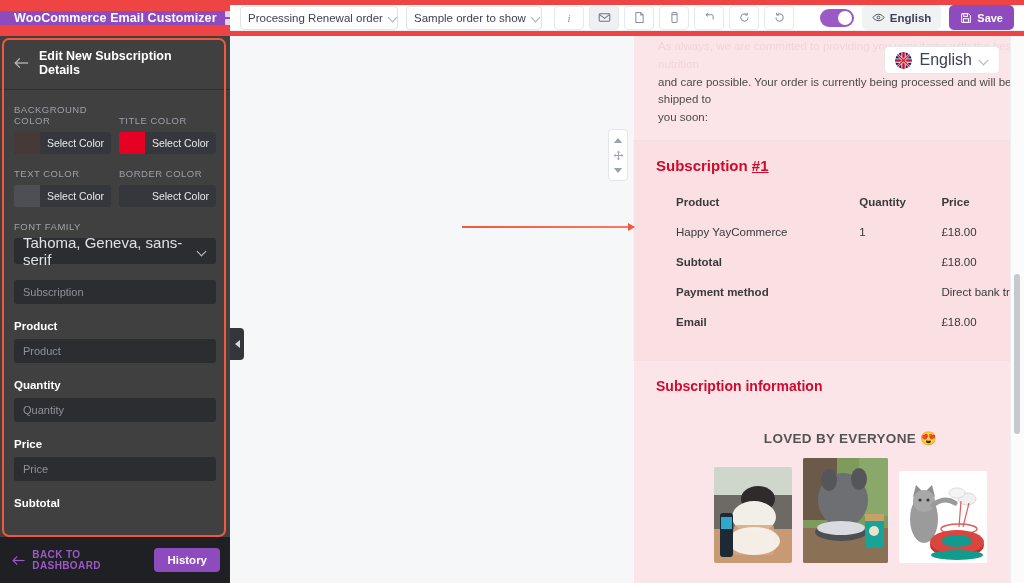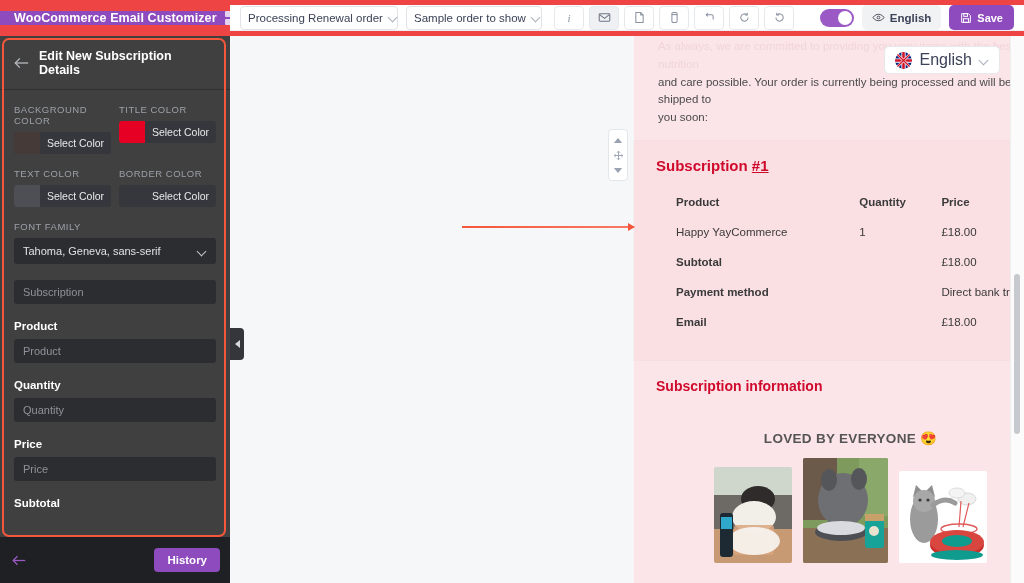--- a/index.html
+++ b/index.html
@@ -66,32 +66,32 @@
   .panel-outline {
     position: absolute; left: 2px; top: 2px; right: 4px; bottom: 46px;
     border: 2px solid #f4573c; border-radius: 7px; pointer-events: none; z-index: 6;
   }
   .panel-scroll { flex: 1; overflow: hidden; padding: 0 0 0 0; position: relative; }
   .panel-head { display: flex; align-items: center; gap: 10px; padding: 13px 14px 12px 14px; border-bottom: 1px solid #2e3034; }
   .back-arrow { color: #b9bcc2; display: block; }
   .panel-title { color: #fff; font-size: 12.5px; font-weight: bold; }
 
   .panel-inner { padding: 14px 14px 10px 14px; }
-  .row2 { display: flex; gap: 8px; margin-bottom: 14px; }
+  .row2 { display: flex; gap: 8px; margin-bottom: 14px; align-items: flex-end; }
   .col { flex: 1; min-width: 0; }
   .field-cap { color: #9ca0a8; font-size: 9.5px; letter-spacing: .5px; text-transform: uppercase; margin-bottom: 6px; }
   .color-ctl { height: 22px; border-radius: 3px; background: #35373c; display: flex; align-items: center; overflow: hidden; cursor: pointer; }
   .swatch { width: 26px; height: 22px; flex: 0 0 26px; }
   .color-ctl .txt { flex: 1; text-align: center; color: #e7e9ec; font-size: 10.5px; }
 
   .lbl-cap { color: #9ca0a8; font-size: 9.5px; letter-spacing: .5px; text-transform: uppercase; margin-bottom: 6px; }
   .lbl-strong { color: #fff; font-size: 11.5px; font-weight: bold; margin-bottom: 7px; }
   .sel-dark {
     height: 26px; background: #2b2d31; border-radius: 3px; display: flex; align-items: center;
-    padding: 0 9px; color: #dfe1e5; font-size: 11px; cursor: pointer; margin-bottom: 16px;
+    padding: 0 9px; color: #dfe1e5; font-size: 15px; cursor: pointer; margin-bottom: 16px;
   }
   .sel-dark .caret:after { border-color: #c5c8cd; }
   .inp-dark {
     height: 24px; background: #2b2d31; border-radius: 3px; display: flex; align-items: center;
     padding: 0 9px; color: #8e9299; font-size: 11px; margin-bottom: 16px; cursor: text;
   }
   .blk { margin-bottom: 0; }
 
   .panel-foot {
     height: 46px; flex: 0 0 46px; background: #1f2023; display: flex; align-items: center;
@@ -342,20 +342,21 @@
           <div class="lbl-strong blk">Subtotal</div>
         </div>
       </div>
 
       <div class="panel-foot">
         <span class="back-dash">
           <svg width="14" height="11" viewBox="0 0 18 14" fill="none" stroke="#9b59c6" stroke-width="1.6">
             <path d="M17 7H1.5"></path>
               <path d="M7 1.5L1.5 7 7 12.5"></path>
           </svg>
+          <span>BACK TO DASHBOARD</span>
         </span>
         <button class="btn-history">History</button>
       </div>
     </div>
 
     <div class="collapse-tab">
       <i></i>
     </div>
 
     <div class="canvas">

